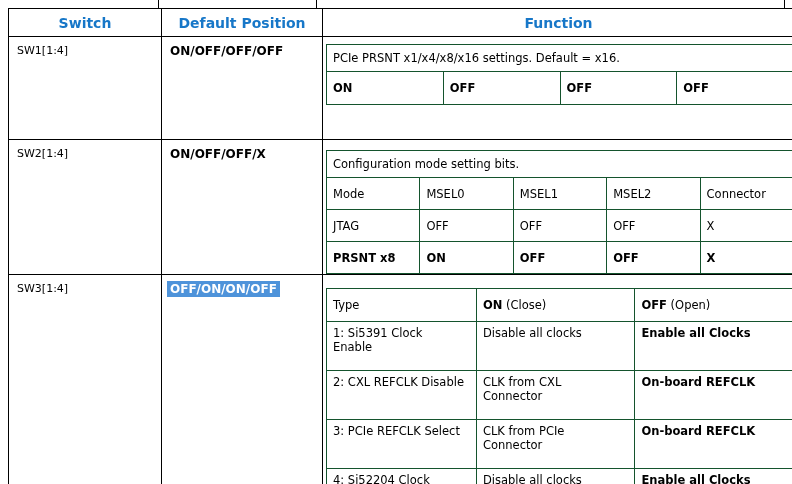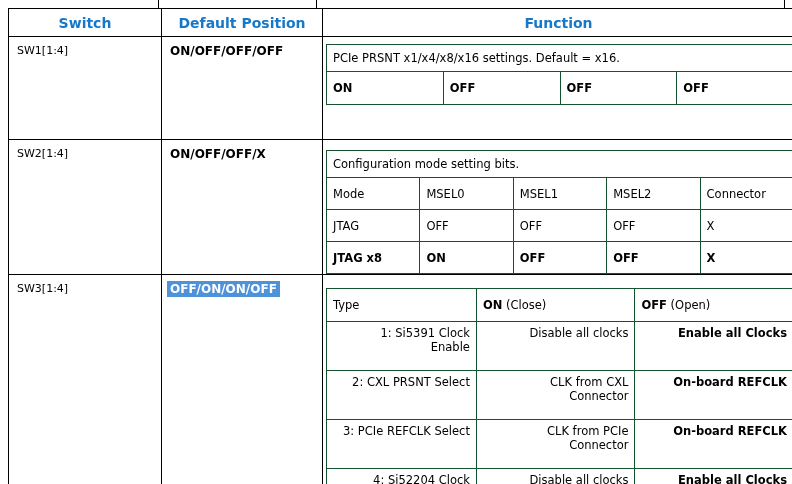--- a/index.html
+++ b/index.html
@@ -39,21 +39,21 @@
   table.nested td { border: 1px solid #14532d; padding: 2px 6px; vertical-align: middle; }
   .nA { margin-top: 7px; }
   .nB { margin-top: 10px; }
   .nC { margin-top: 13px; }
   td.caption { height: 22px; }
   .nA .hdr-row td { height: 28px; }
   .nA .val-row td { height: 28px; font-weight: bold; }
   .nB .hdr-row td, .nB .data-row td { height: 27px; }
   .bold-row td { font-weight: bold; }
   .nC .hdr-row td { height: 28px; }
-  .nC .data-row td { vertical-align: top; padding-top: 4px; white-space: pre-line; text-align: right; }
+  .nC .data-row td { vertical-align: top; padding-top: 4px; white-space: pre-line; }
   .nC .r1 td, .nC .r2 td, .nC .r3 td { height: 42px; }
   .nC .r4 td { height: 38px; }
   .nC td.off-col { font-weight: bold; margin-left: 30px; }
   .b { font-weight: bold; }
 </style>
 </head>
 <body>
 
 <div class="stub" style="left:158px"></div>
 <div class="stub" style="left:316px"></div>
@@ -104,21 +104,21 @@
               <td style="width:20%">Connector</td>
             </tr>
             <tr class="data-row">
               <td>JTAG</td>
               <td>OFF</td>
               <td>OFF</td>
               <td>OFF</td>
               <td>X</td>
             </tr>
             <tr class="data-row bold-row">
-              <td>JTAG x8</td>
+              <td>PRSNT x8</td>
               <td>ON</td>
               <td>OFF</td>
               <td>OFF</td>
               <td>X</td>
             </tr>
           </tbody>
         </table>
       </td>
     </tr>
 
@@ -135,21 +135,21 @@
               <td style="width:34%"><span class="b">ON</span><span> (Close)</span></td>
               <td style="width:34%"><span class="b">OFF</span><span> (Open)</span></td>
             </tr>
             <tr class="data-row r1">
               <td>1: Si5391 Clock
 Enable</td>
               <td>Disable all clocks</td>
               <td class="off-col">Enable all Clocks</td>
             </tr>
             <tr class="data-row r2">
-              <td>2: CXL PRSNT Select</td>
+              <td>2: CXL REFCLK Disable</td>
               <td>CLK from CXL
 Connector</td>
               <td class="off-col">On-board REFCLK</td>
             </tr>
             <tr class="data-row r3">
               <td>3: PCIe REFCLK Select</td>
               <td>CLK from PCIe
 Connector</td>
               <td class="off-col">On-board REFCLK</td>
             </tr>

